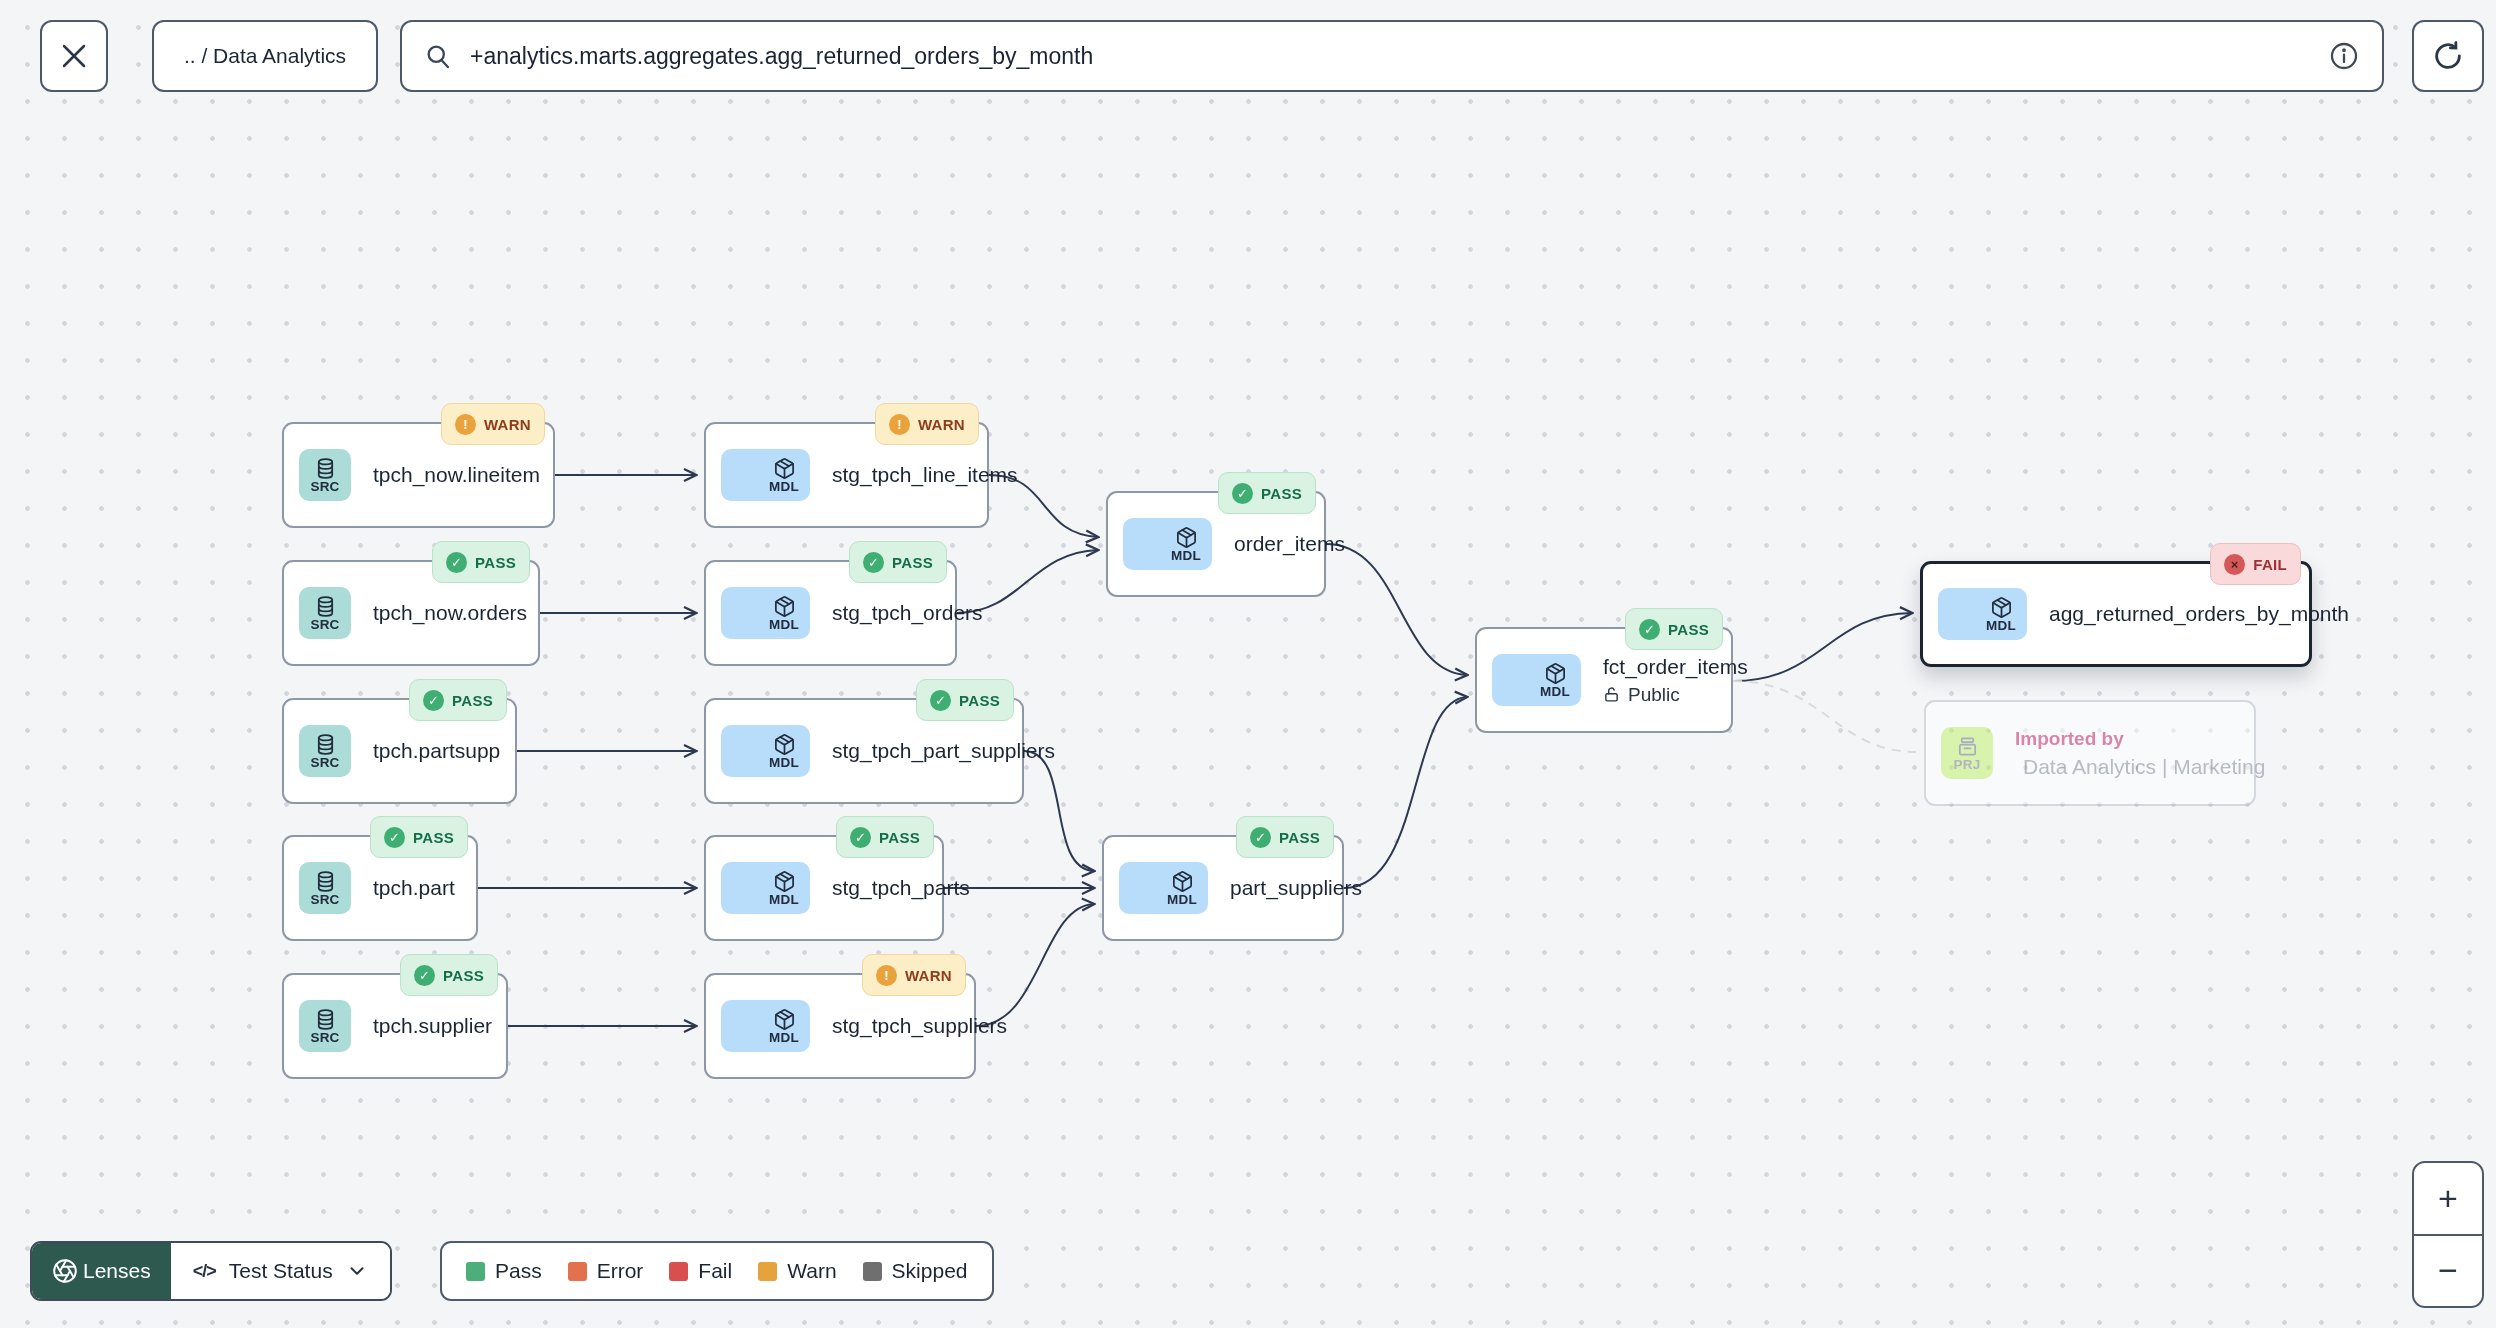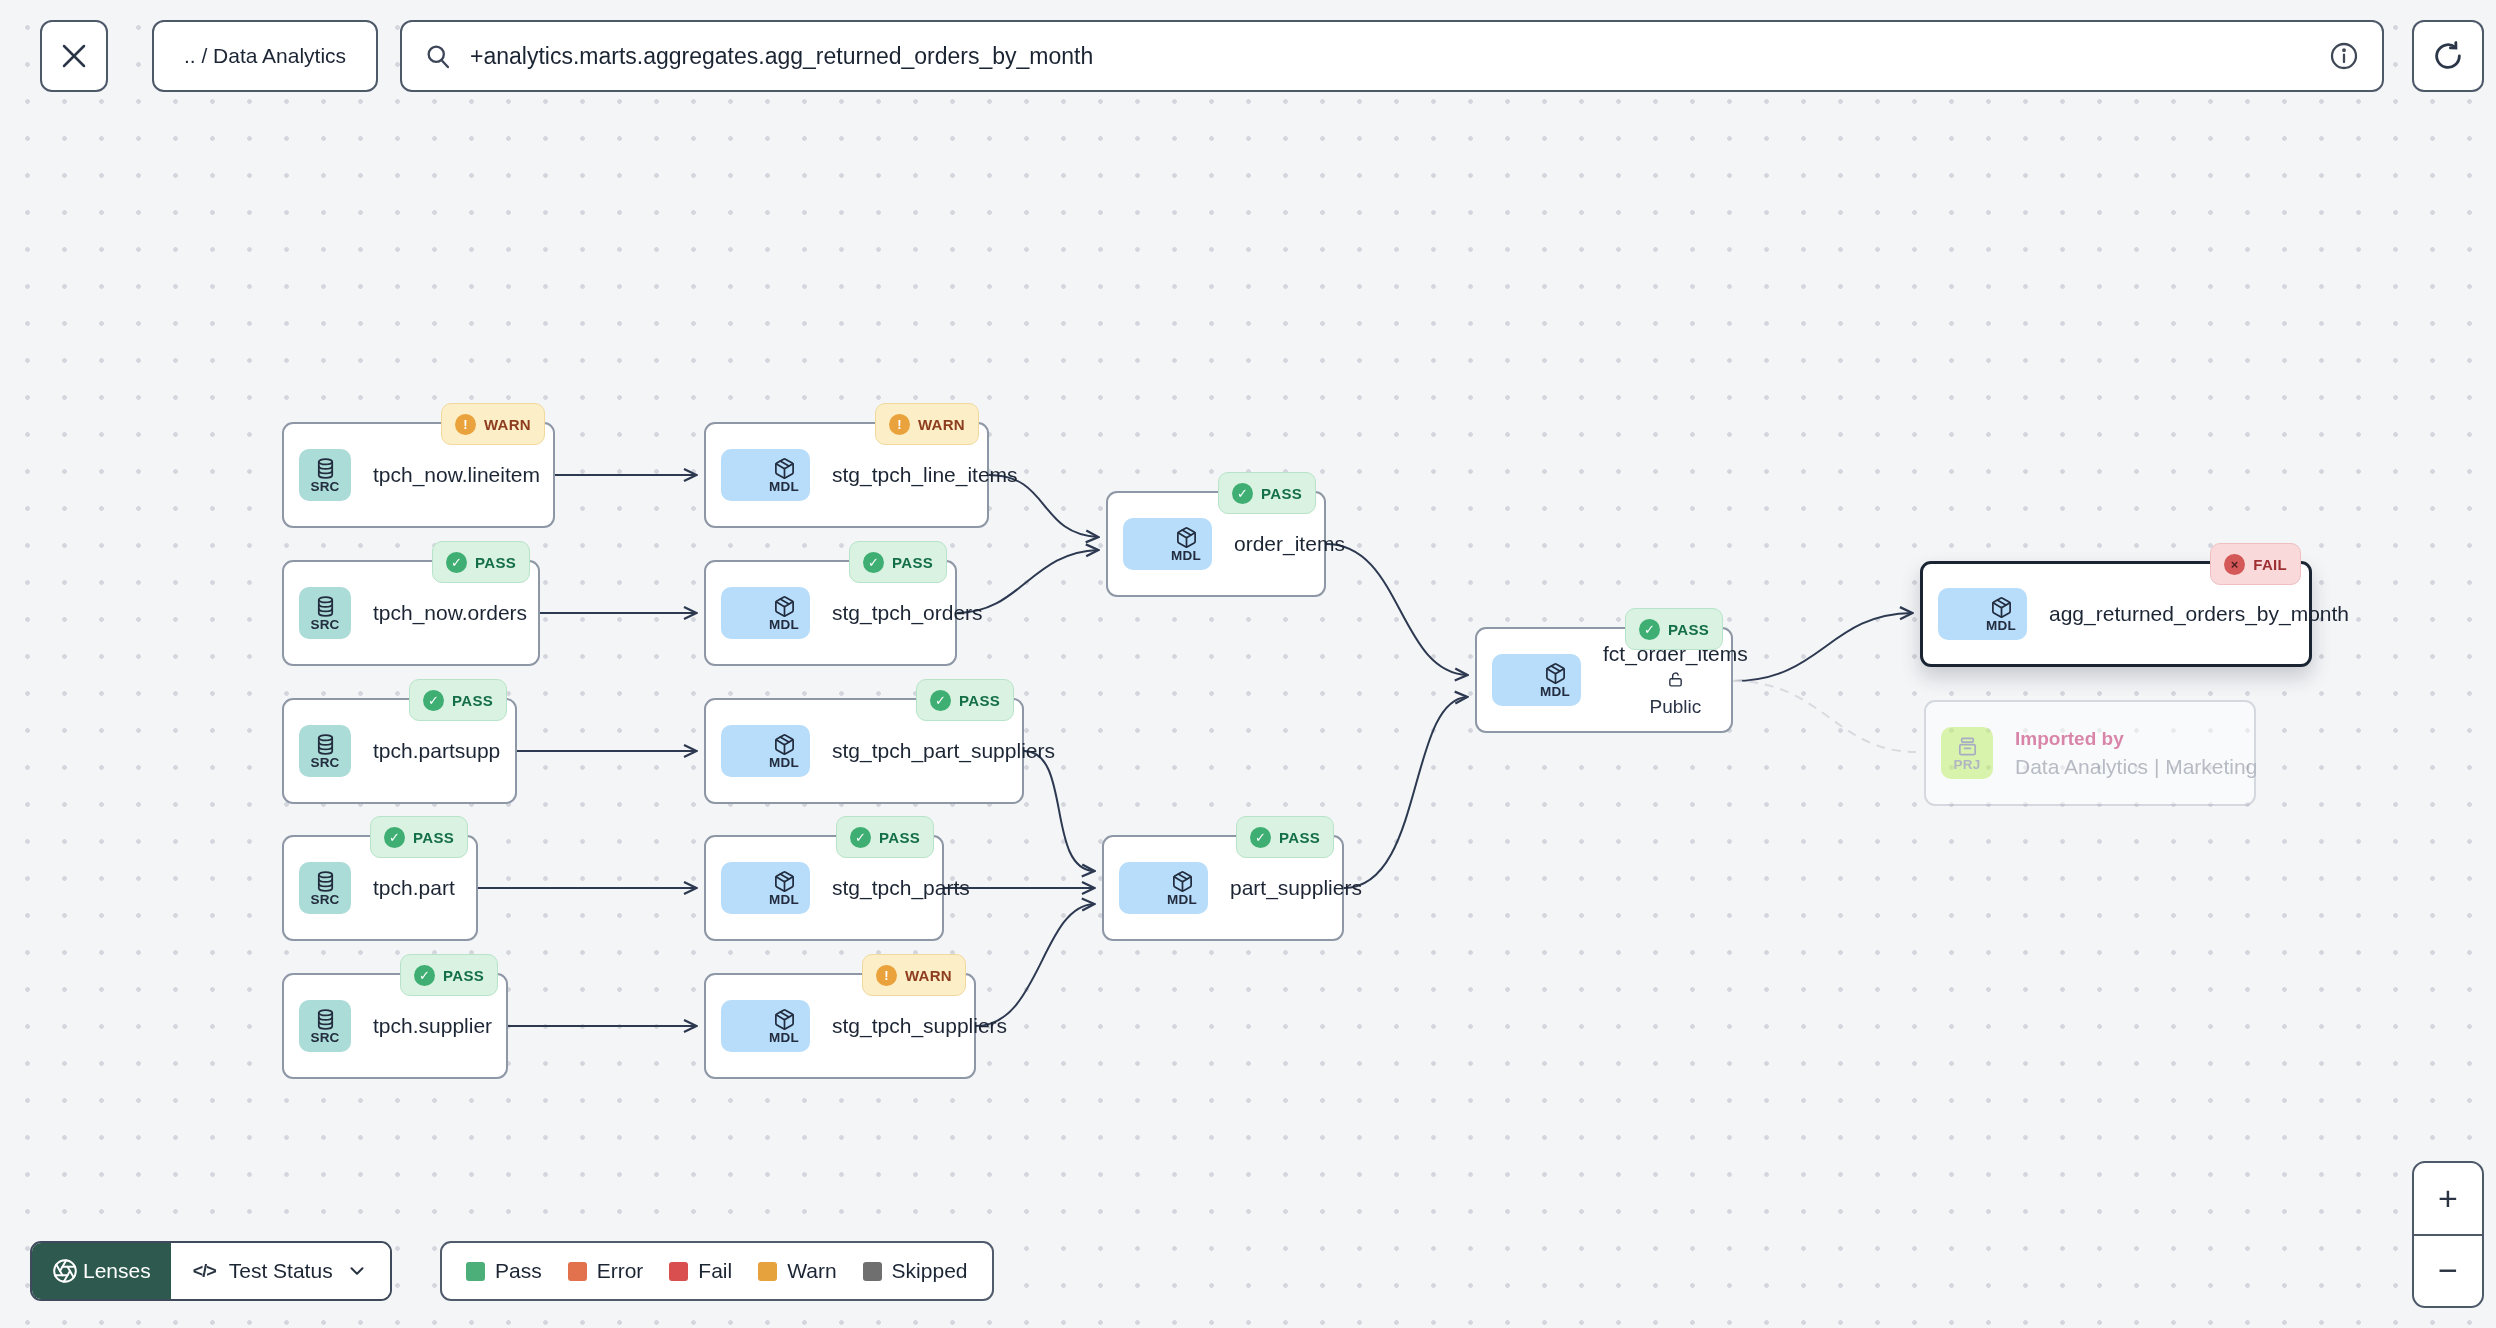--- a/index.html
+++ b/index.html
@@ -41,23 +41,23 @@
     width:52px;height:52px;border-radius:10px;flex:0 0 auto;
     display:flex;flex-direction:column;align-items:center;justify-content:center;gap:0px;
   }
   .tile .kind{font-size:13.5px;font-weight:600;color:#222c3e;letter-spacing:.2px;line-height:1;}
   .tile-SRC{background:#abdcd7;}
   .tile-MDL{background:#b7ddfa;padding-left:37px;}
   .tile-PRJ{background:#bef264;}
   .node.faded .tile .kind{color:#70778f;}
   .nlabel{font-size:21px;font-weight:500;color:#1c2534;white-space:nowrap;}
   .ncol{display:flex;flex-direction:column;gap:5px;}
-  .nsub{display:flex;align-items:center;gap:8px;font-size:19px;color:#2b3547;flex-direction:column;}
+  .nsub{display:flex;align-items:center;gap:8px;font-size:19px;color:#2b3547;}
   .node.faded .nlabel1{font-size:19px;color:#be185d;font-weight:700;}
-  .node.faded .nlabel2{font-size:21px;color:#7a8292;font-weight:400;white-space:nowrap;}
+  .node.faded .nlabel2{font-size:21px;color:#7a8292;font-weight:400;white-space:nowrap;margin-left:8px;}
   .badge{
     position:absolute;top:-21px;right:8px;height:42px;border-radius:10px;
     display:flex;align-items:center;gap:8px;padding:0 13px;
     font-size:15px;font-weight:700;letter-spacing:.3px;box-sizing:border-box;border:1.5px solid transparent;
   }
   .badge .dot{
     width:21px;height:21px;border-radius:50%;display:flex;align-items:center;justify-content:center;
     font-size:13px;font-weight:700;
   }
   .badge-PASS{background:#d9f2e2;border-color:#b7e4c8;color:#156f46;}

